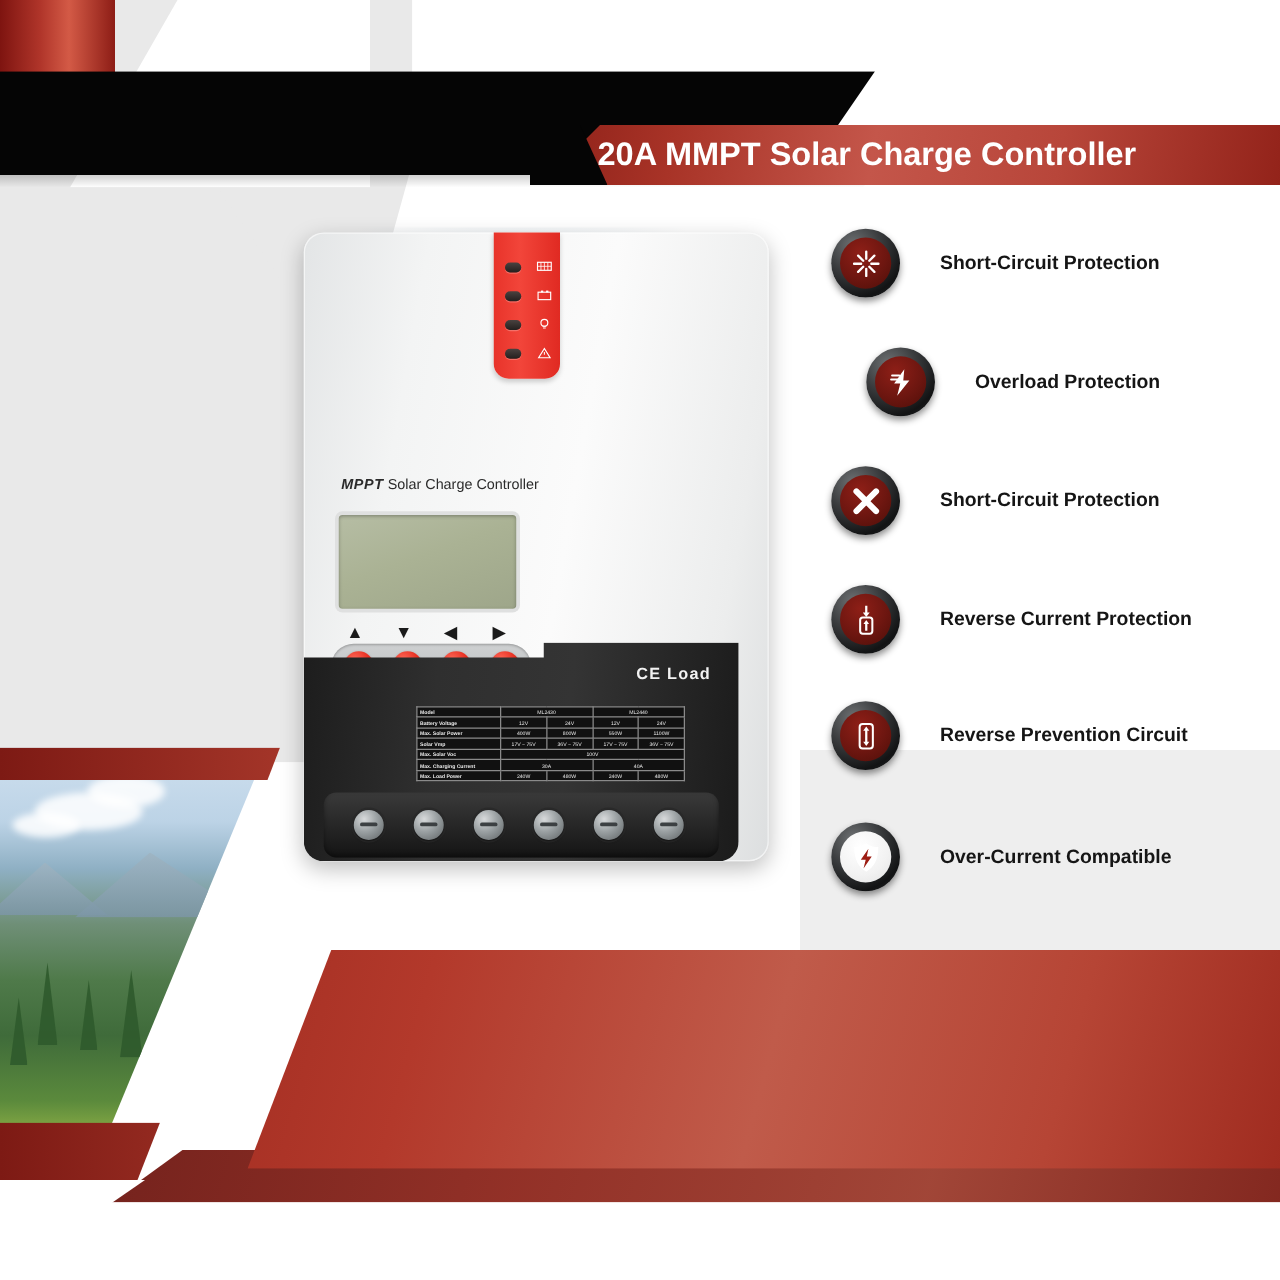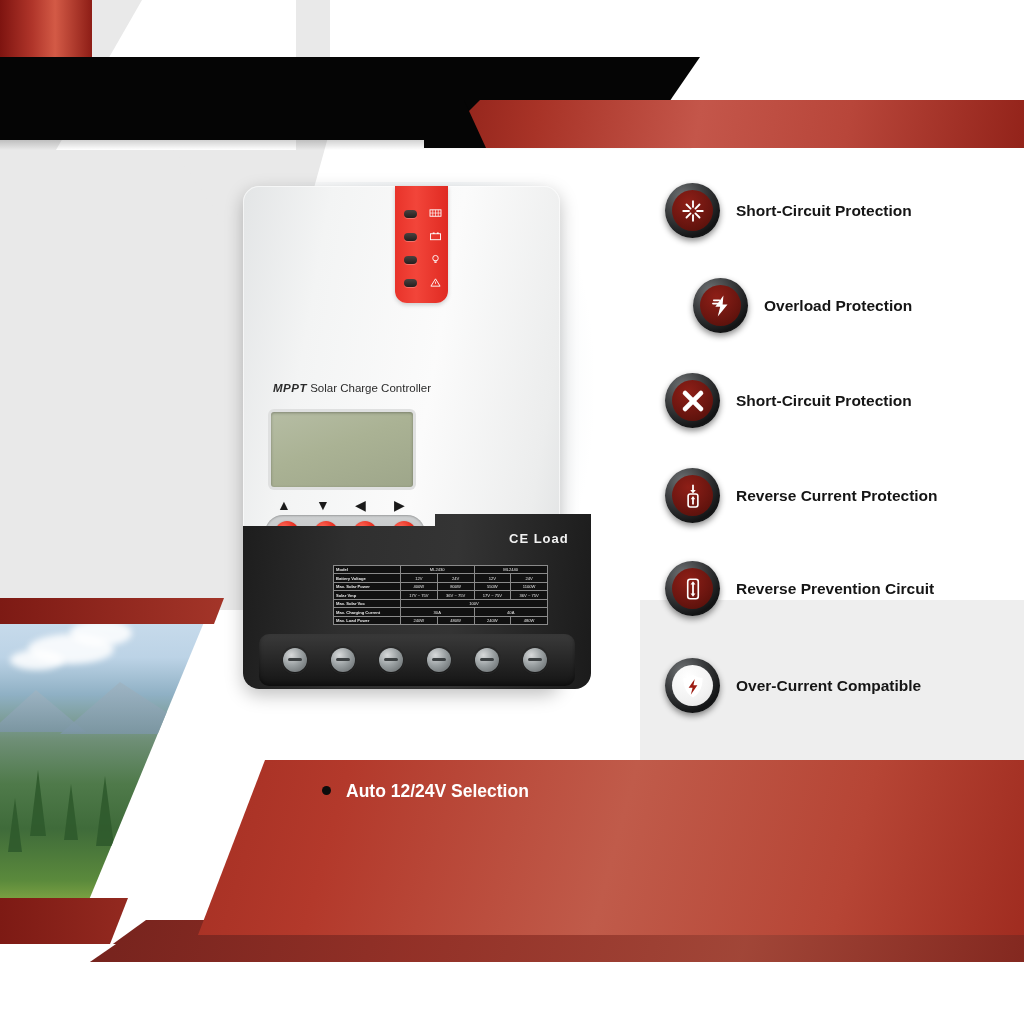--- a/index.html
+++ b/index.html
@@ -29,21 +29,21 @@
     clip-path:polygon(48px 0, 592px 0, 592px 48px, 0 48px);}
   .ribbon-notch{position:absolute;left:424px;top:100px;width:62px;height:48px;background:#050505;
     clip-path:polygon(0 0, 40px 0, 62px 48px, 0 48px);}
   .ribbon-txt{position:absolute;left:478px;top:100px;height:48px;line-height:46px;color:#fff;
     font-size:26px;font-weight:bold;white-space:nowrap;}
   .hdr-shadow{position:absolute;left:0;top:140px;width:700px;height:10px;
     background:linear-gradient(180deg,rgba(0,0,0,.18),rgba(0,0,0,0));
     clip-path:polygon(0 0, 700px 0, 690px 10px, 0 10px);}
 
   
-  .device{position:absolute;left:243px;top:186px;width:317px;height:503px;}
+  .device{position:absolute;left:243px;top:186px;width:372px;height:503px;}
   .dev-body{position:absolute;inset:0;border-radius:16px;
     background:linear-gradient(100deg,#e3e5e6 0%,#f3f4f4 22%,#fbfbfb 55%,#eceded 85%,#dcdedf 100%);
     box-shadow:0 6px 18px rgba(0,0,0,.25), 0 0 0 1px rgba(255,255,255,.6) inset;}
   .dev-glow{position:absolute;left:-6px;top:-4px;width:360px;height:512px;border-radius:20px;
     background:radial-gradient(ellipse at 50% 40%,rgba(190,205,215,.5),rgba(255,255,255,0) 70%);}
   .led-strip{position:absolute;left:152px;top:0px;width:53px;height:117px;
     background:linear-gradient(90deg,#e8332a 0%,#f2453a 40%,#e02a22 100%);
     border-radius:0 0 12px 12px;box-shadow:0 2px 4px rgba(0,0,0,.18);}
   .led-row{position:absolute;left:9px;width:38px;height:11px;display:flex;align-items:center;
     justify-content:space-between;}
@@ -73,21 +73,21 @@
   .spec-table td.lbl{text-align:left;font-weight:bold;width:62px;}
   .term-plate{position:absolute;left:16px;top:448px;width:316px;height:52px;border-radius:10px;
     background:linear-gradient(180deg,#3a3a3a,#141414);box-shadow:0 -2px 4px rgba(0,0,0,.4) inset;}
   .screw{position:absolute;top:14px;width:24px;height:24px;border-radius:50%;
     background:radial-gradient(circle at 35% 30%,#d8dadb 0%,#9aa0a2 45%,#5d6264 100%);
     box-shadow:0 1px 2px rgba(0,0,0,.6), 0 0 0 2px #2a2a2a;}
   .screw:after{content:"";position:absolute;left:5px;top:10px;width:14px;height:3px;
     background:#3c4042;border-radius:2px;}
 
   
-  .feat{position:absolute;left:665px;display:flex;align-items:center;gap:16px;}
+  .feat{position:absolute;left:665px;display:flex;align-items:center;gap:32px;}
   .fcircle{position:relative;width:55px;height:55px;border-radius:50%;flex:0 0 55px;
     background:radial-gradient(circle at 32% 24%,#6e7173 0%,#3b3d3f 38%,#121314 75%,#2a2c2e 100%);
     box-shadow:0 3px 6px rgba(0,0,0,.45);}
   .finner{position:absolute;left:7px;top:7px;width:41px;height:41px;border-radius:50%;
     background:radial-gradient(circle at 40% 30%,#8e1f17 0%,#6d1610 55%,#4e0e08 100%);
     display:flex;align-items:center;justify-content:center;}
   .finner.inv{background:radial-gradient(circle at 40% 30%,#ffffff 0%,#f2f2f2 60%,#e2e2e2 100%);}
   .flabel{font-size:15.5px;font-weight:bold;color:#151515;white-space:nowrap;}
 
   
@@ -129,20 +129,21 @@
   <div class="grey-panel"></div>
   <div class="grey-panel2"></div>
   <div class="grey-right"></div>
   <div class="red-corner"></div>
   <div class="white-diag-a"></div>
 
   <div class="black-band"></div>
   <div class="hdr-shadow"></div>
   <div class="ribbon"></div>
   <div class="ribbon-notch"></div>
+  <div class="ribbon-txt">20A MMPT Solar Charge Controller</div>
 
   <div class="device">
     <div class="dev-glow"></div>
     <div class="dev-body"></div>
 
     <div class="led-strip">
       <div class="led-row" style="top:22px">
         <span class="led-dot"></span>
         <svg class="led-gly" viewBox="0 0 14 12">
           <rect x="1" y="2" width="12" height="7" fill="none" stroke="#fff" stroke-width="1"></rect>
@@ -344,20 +345,19 @@
     <div class="ph-tree" style="left:132px;top:196px;width:15px;height:58px;clip-path:polygon(50% 0,100% 100%,0 100%);"></div>
     <div class="ph-tree" style="left:8px;top:200px;width:14px;height:54px;clip-path:polygon(50% 0,100% 100%,0 100%);"></div>
   </div>
   <div class="redbar-top"></div>
   <div class="redbar-bot"></div>
 
   <div class="banner-dark"></div>
   <div class="banner"></div>
   <div class="bullets">
     <div class="bcol" id="bcol-left" style="left:0px;">
-        <div class="bitem">Auto 12/24V Selection</div>
       </div>
     <div class="bcol" id="bcol-right" style="left:370px;">
       </div>
   </div>
   <div class="white-diag-b"></div>
 
 </div>
 
 </body></html>

